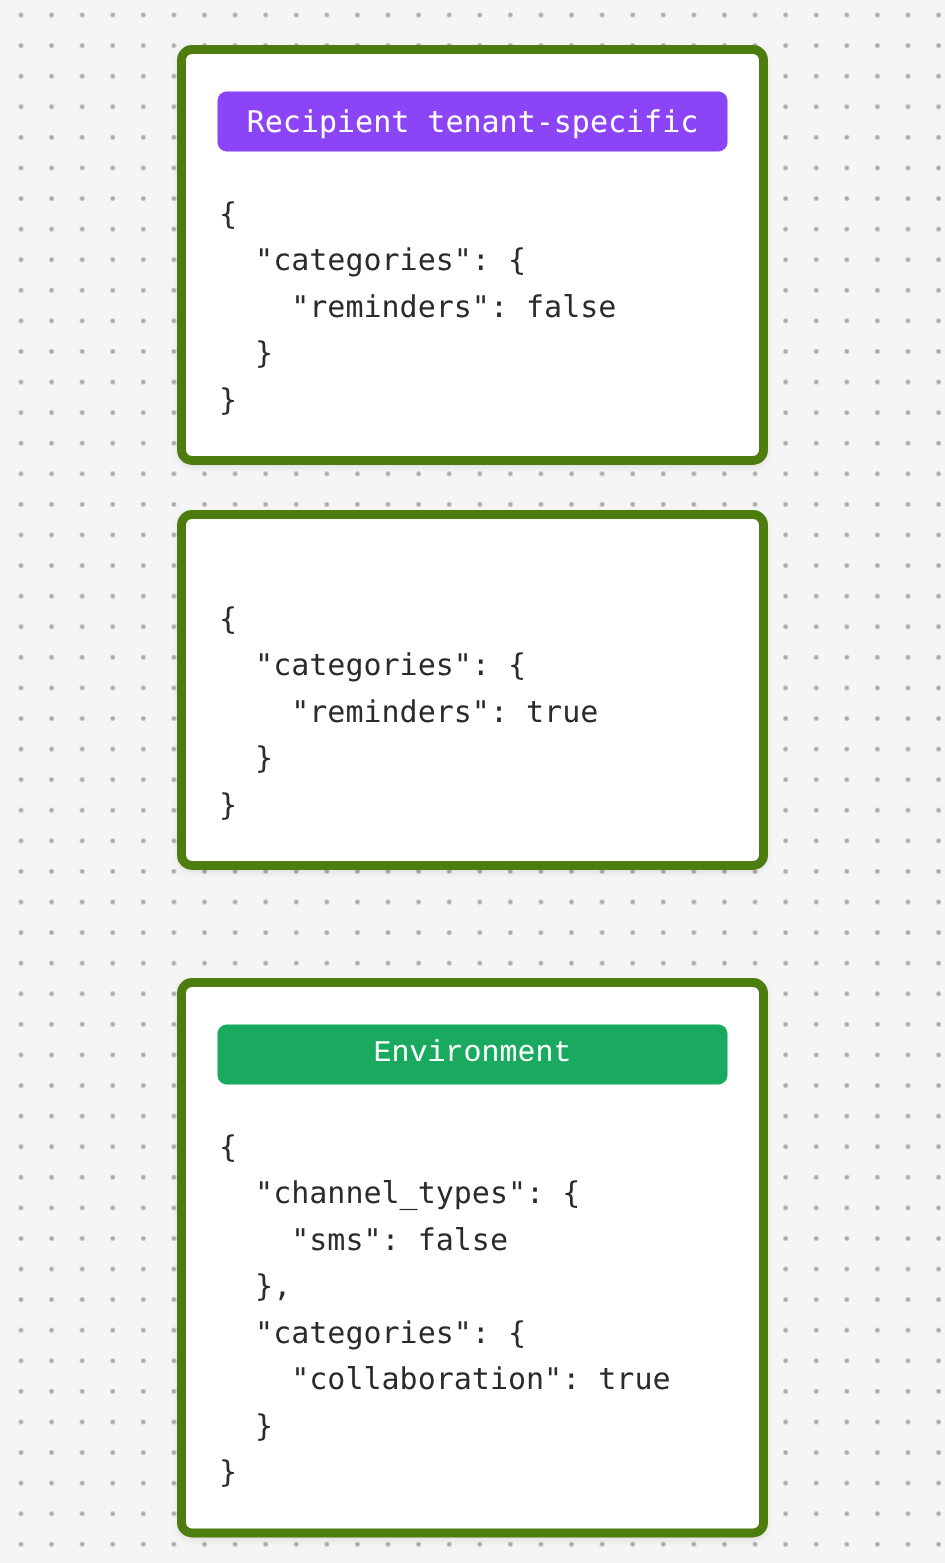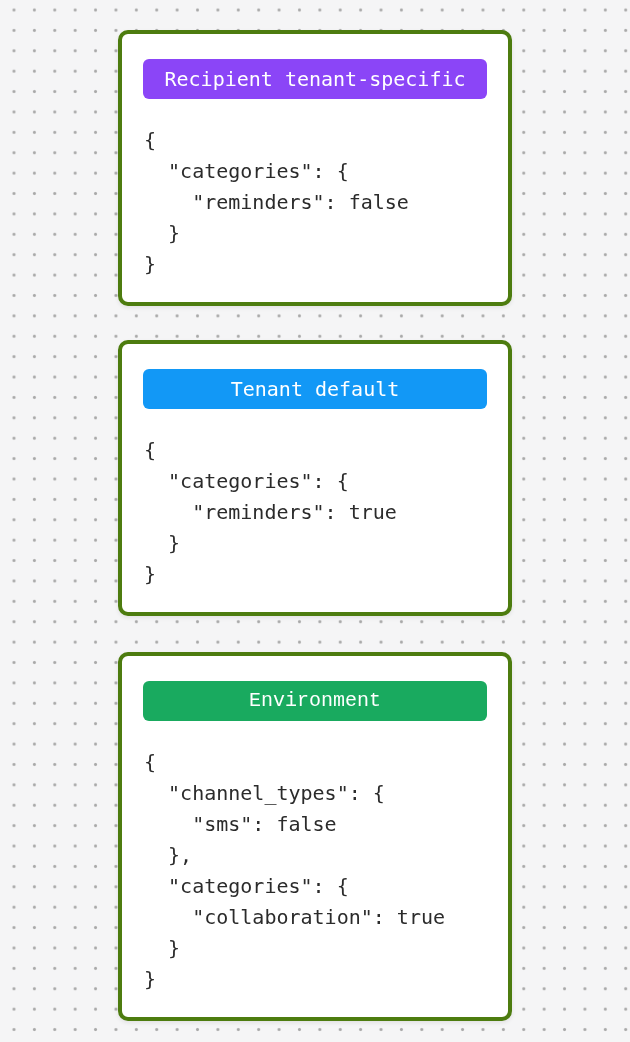--- a/index.html
+++ b/index.html
@@ -20,21 +20,21 @@
   .stage {
     position: relative;
     width: 630px;
     height: 1042px;
   }
   .card {
     position: absolute;
     left: 118px;
     width: 394px;
     background: #ffffff;
-    border: 4px solid #4d7c0f;
+    border: 6px solid #4d7c0f;
     border-radius: 10px;
     box-shadow: 0 2px 4px rgba(0,0,0,0.08);
     padding: 25px 21px 22px 21px;
   }
   .badge {
     height: 40px;
     line-height: 40px;
     border-radius: 6px;
     text-align: center;
     color: #ffffff;
@@ -60,21 +60,20 @@
   <div class="card" style="top:30px">
     <div class="badge" style="background-color: rgb(139, 69, 247);">Recipient tenant-specific</div>
     <pre class="code">{
   "categories": {
     "reminders": false
   }
 }</pre>
   </div>
 
   <div class="card" style="top:340px">
-    <div class="badge" style="background-color: rgb(18, 152, 246);">Tenant default</div>
     <pre class="code">{
   "categories": {
     "reminders": true
   }
 }</pre>
   </div>
 
   <div class="card" style="top:652px">
     <div class="badge" style="background-color: rgb(25, 170, 95); font-family: Liberation Mono, monospace;">Environment</div>
     <pre class="code">{

